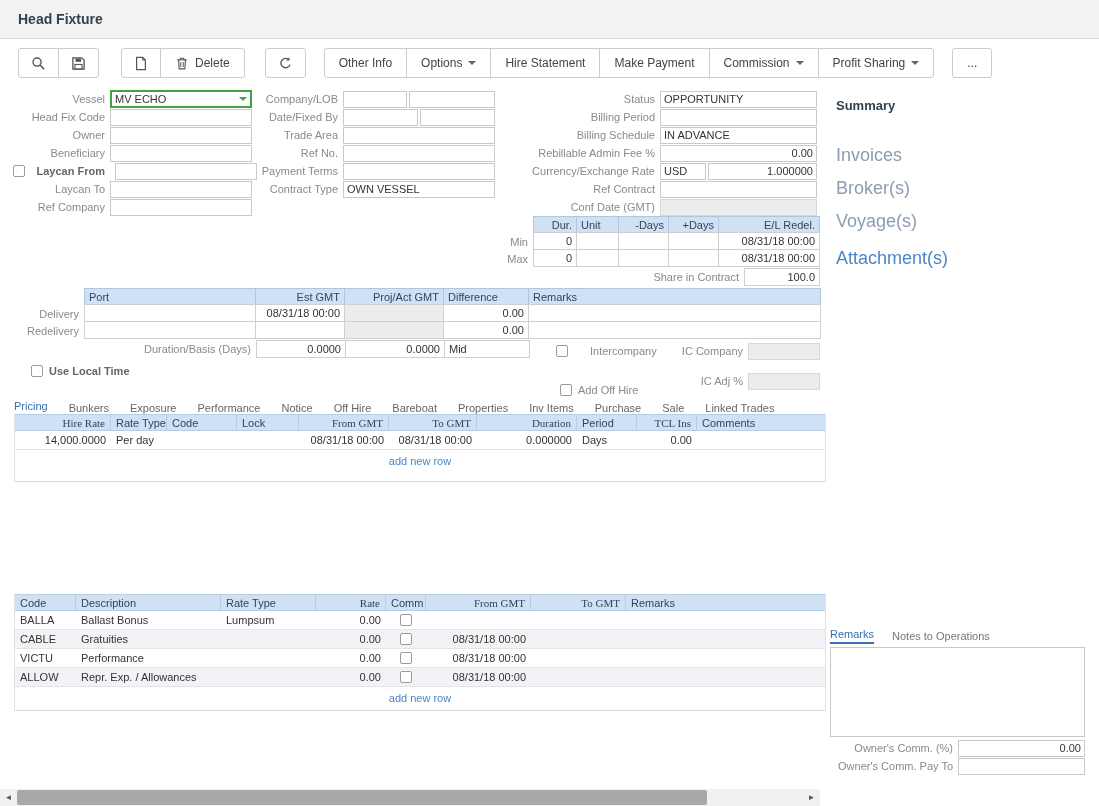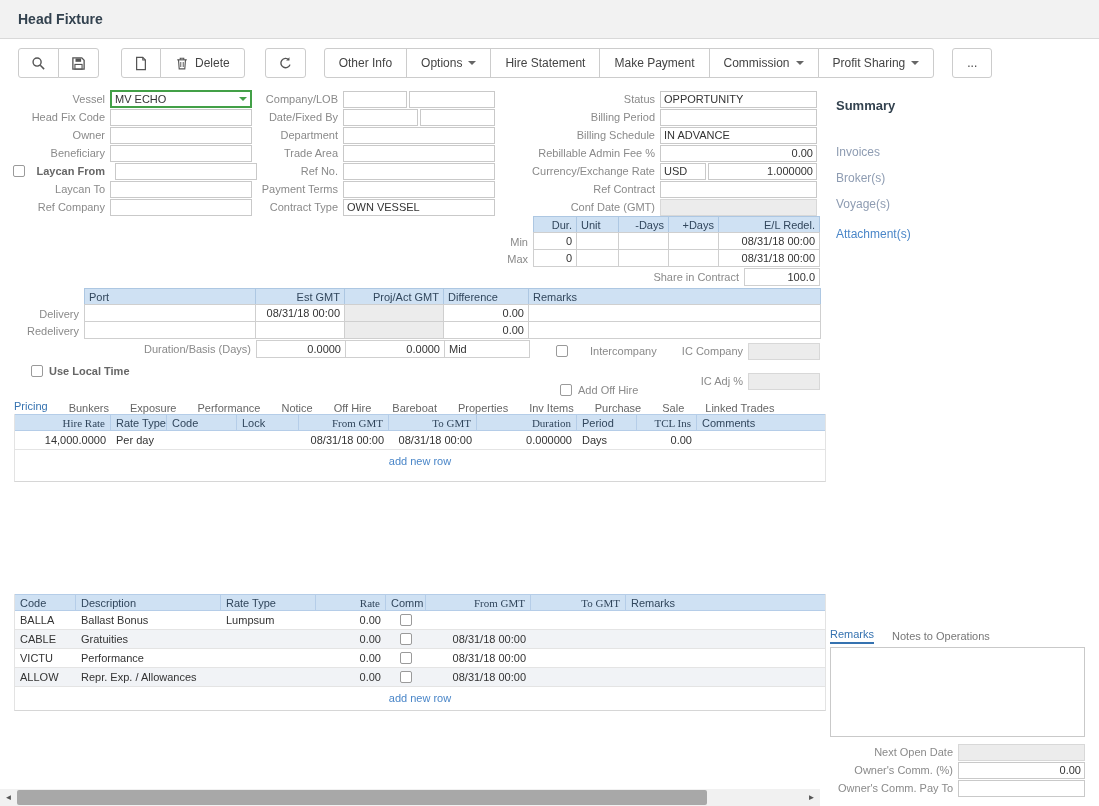--- a/index.html
+++ b/index.html
@@ -75,21 +75,21 @@
   .fh { border-right:1px solid #b5cde8; display:flex; align-items:center; padding:0 5px; color:#31465c; flex:none; overflow:hidden; white-space:nowrap; }
   .fh.num { justify-content:flex-end;font-family:Liberation Serif, serif; }
   .frow-data { display:flex; height:19px; border-bottom:1px solid #e4e4e4; align-items:center; }
   .frow-data.shade { background:#f1f3f6; }
   .fc { display:flex; align-items:center; padding:0 5px; flex:none; overflow:hidden; white-space:nowrap; height:100%; }
   .fc.num { justify-content:flex-end; }
   .addrow { display:flex; justify-content:center; align-items:center; height:22px; color:#4a86c8; cursor:pointer; }
 
   
   .summary-title { font-size:13px; font-weight:bold; color:#33424f; }
-  .sum-link { font-size:12px; cursor:pointer; }
+  .sum-link { font-size:18px; cursor:pointer; }
   .sum-link.muted { color:#8e9cb2; }
   .sum-link.blue { color:#4a86c8; }
 
   
   .rtabs { display:flex; gap:18px; height:16px; align-items:flex-end; }
   .rtab { color:#777; cursor:pointer; padding-bottom:2px; white-space:nowrap; }
   .rtab.active { color:#3572b0; border-bottom:2px solid #3572b0; }
   .rtext { width:255px; height:90px; border:1px solid #c9c9c9; resize:none; margin-top:3px; font-family:inherit; font-size:11px; padding:3px; }
 
   
@@ -227,24 +227,20 @@
     <div class="flabel" style="width:87px">Company/LOB</div>
     <div class="field" style="width:64px"></div>
     <div class="field" style="width:86px;margin-left:2px"></div>
   </div>
   <div class="frow">
     <div class="flabel" style="width:87px">Date/Fixed By</div>
     <div class="field" style="width:75px"></div>
     <div class="field" style="width:75px;margin-left:2px"></div>
   </div>
   <div class="frow">
-    <div class="flabel" style="width:87px">Department</div>
-    <div class="field" style="width:152px"></div>
-  </div>
-  <div class="frow">
     <div class="flabel" style="width:87px">Trade Area</div>
     <div class="field" style="width:152px"></div>
   </div>
   <div class="frow">
     <div class="flabel" style="width:87px">Ref No.</div>
     <div class="field" style="width:152px"></div>
   </div>
   <div class="frow">
     <div class="flabel" style="width:87px">Payment Terms</div>
     <div class="field" style="width:152px"></div>
@@ -490,24 +486,20 @@
   <div class="sum-link muted" style="margin-top:12px">Voyage(s)</div>
   <div class="sum-link blue" style="margin-top:16px">Attachment(s)</div>
 </div>
 
 <div class="abs" style="left:830px;top:628px;width:257px">
   <div class="rtabs">
     <span class="rtab active">Remarks</span>
     <span class="rtab">Notes to Operations</span>
   </div>
   <textarea class="rtext" style=""></textarea>
-  <div class="frow" style="margin-top:4px">
-    <div class="flabel" style="width:128px">Next Open Date</div>
-    <div class="field ro" style="width:127px"></div>
-  </div>
   <div class="frow">
     <div class="flabel" style="width:128px">Owner's Comm. (%)</div>
     <div class="field num" style="width:127px">0.00</div>
   </div>
   <div class="frow">
     <div class="flabel" style="width:128px">Owner's Comm. Pay To</div>
     <div class="field" style="width:127px"></div>
   </div>
 </div>
 

